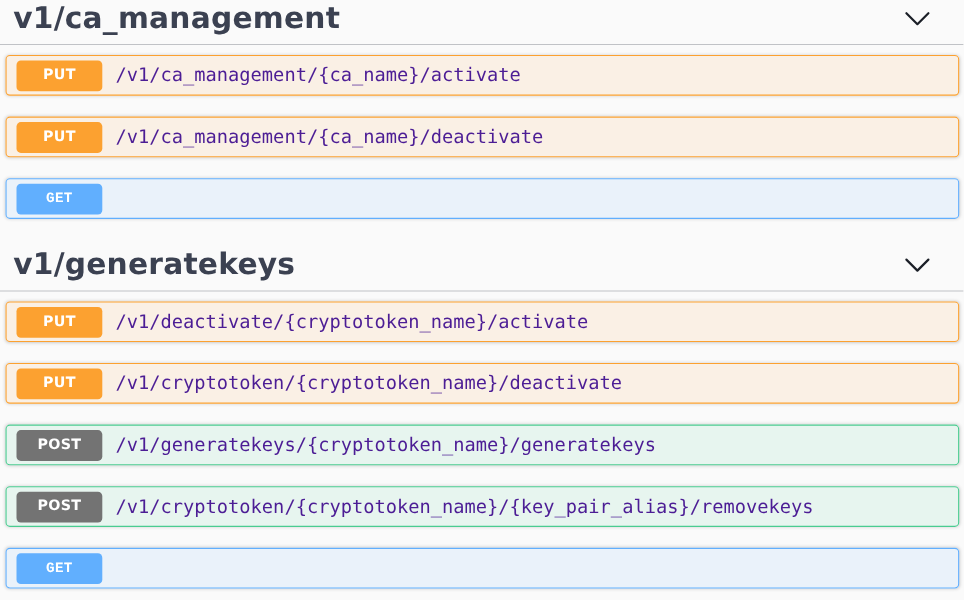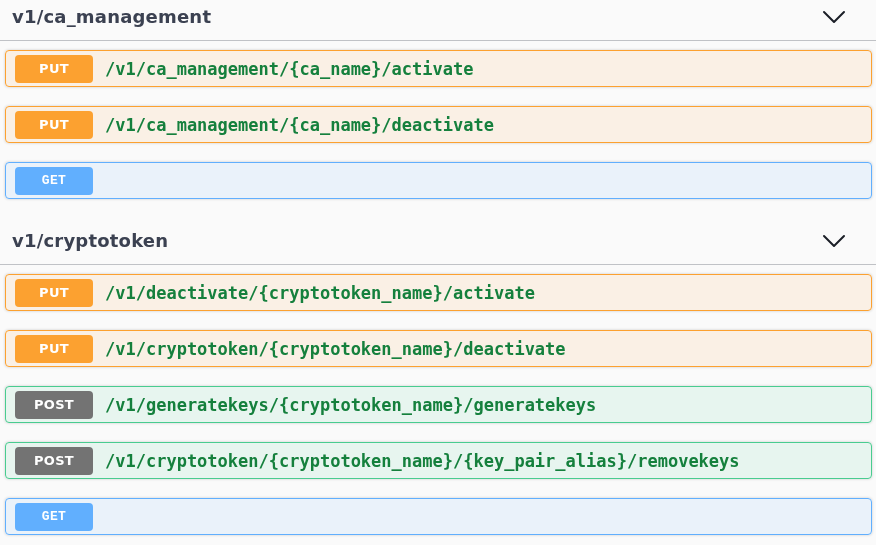--- a/index.html
+++ b/index.html
@@ -15,21 +15,21 @@
   .tag-header {
     display: flex;
     align-items: center;
     padding: 2px 30px 8px 12px;
     border-bottom: 1px solid rgba(59,65,81,.3);
     cursor: pointer;
   }
   .tag-section + .tag-section .tag-header { padding-top: 8px; }
   .tag-title {
     flex: 1;
-    font-size: 18px;
+    font-size: 27px;
     font-weight: bold;
     color: #3b4151;
     line-height: 30px;
     letter-spacing: 0.2px;
   }
   .chevron-btn {
     background: none;
     border: none;
     padding: 0;
     margin: 0;
@@ -62,23 +62,23 @@
     font-weight: bold;
     letter-spacing: 0.3px;
     flex: none;
   }
   .method.put  { background: #fca130; }
   .method.get  { background: #61affe; font-family: Liberation Mono, monospace; }
   .method.post { background: #737373; }
   .path {
     margin-left: 12px;
     font-family: "DejaVu Sans Mono", "Liberation Mono", monospace;
-    font-weight: bold;
+    font-weight: normal;
     font-size: 17px;
-    color: #15803d;
+    color: #4c1d95;
     white-space: nowrap;
   }
 </style>
 </head>
 <body>
 
 <div id="api-root">
     <div class="tag-section">
       <div class="tag-header">
         <span class="tag-title">v1/ca_management</span>
@@ -97,21 +97,21 @@
           <span class="method put">PUT</span>
           <span class="path">/v1/ca_management/{ca_name}/deactivate</span>
         </div>
         <div class="opblock get">
           <span class="method get">GET</span>
         </div>
       </div>
     </div>
     <div class="tag-section">
       <div class="tag-header">
-        <span class="tag-title">v1/cryptotoken</span>
+        <span class="tag-title">v1/generatekeys</span>
         <button class="chevron-btn">
           <svg width="24" height="16" viewBox="0 0 24 16">
             <polyline points="2,3 12,13 22,3" fill="none" stroke="#1b1f27" stroke-width="2" stroke-linecap="round" stroke-linejoin="round"></polyline>
           </svg>
         </button>
       </div>
       <div class="ops">
         <div class="opblock put">
           <span class="method put">PUT</span>
           <span class="path">/v1/deactivate/{cryptotoken_name}/activate</span>

